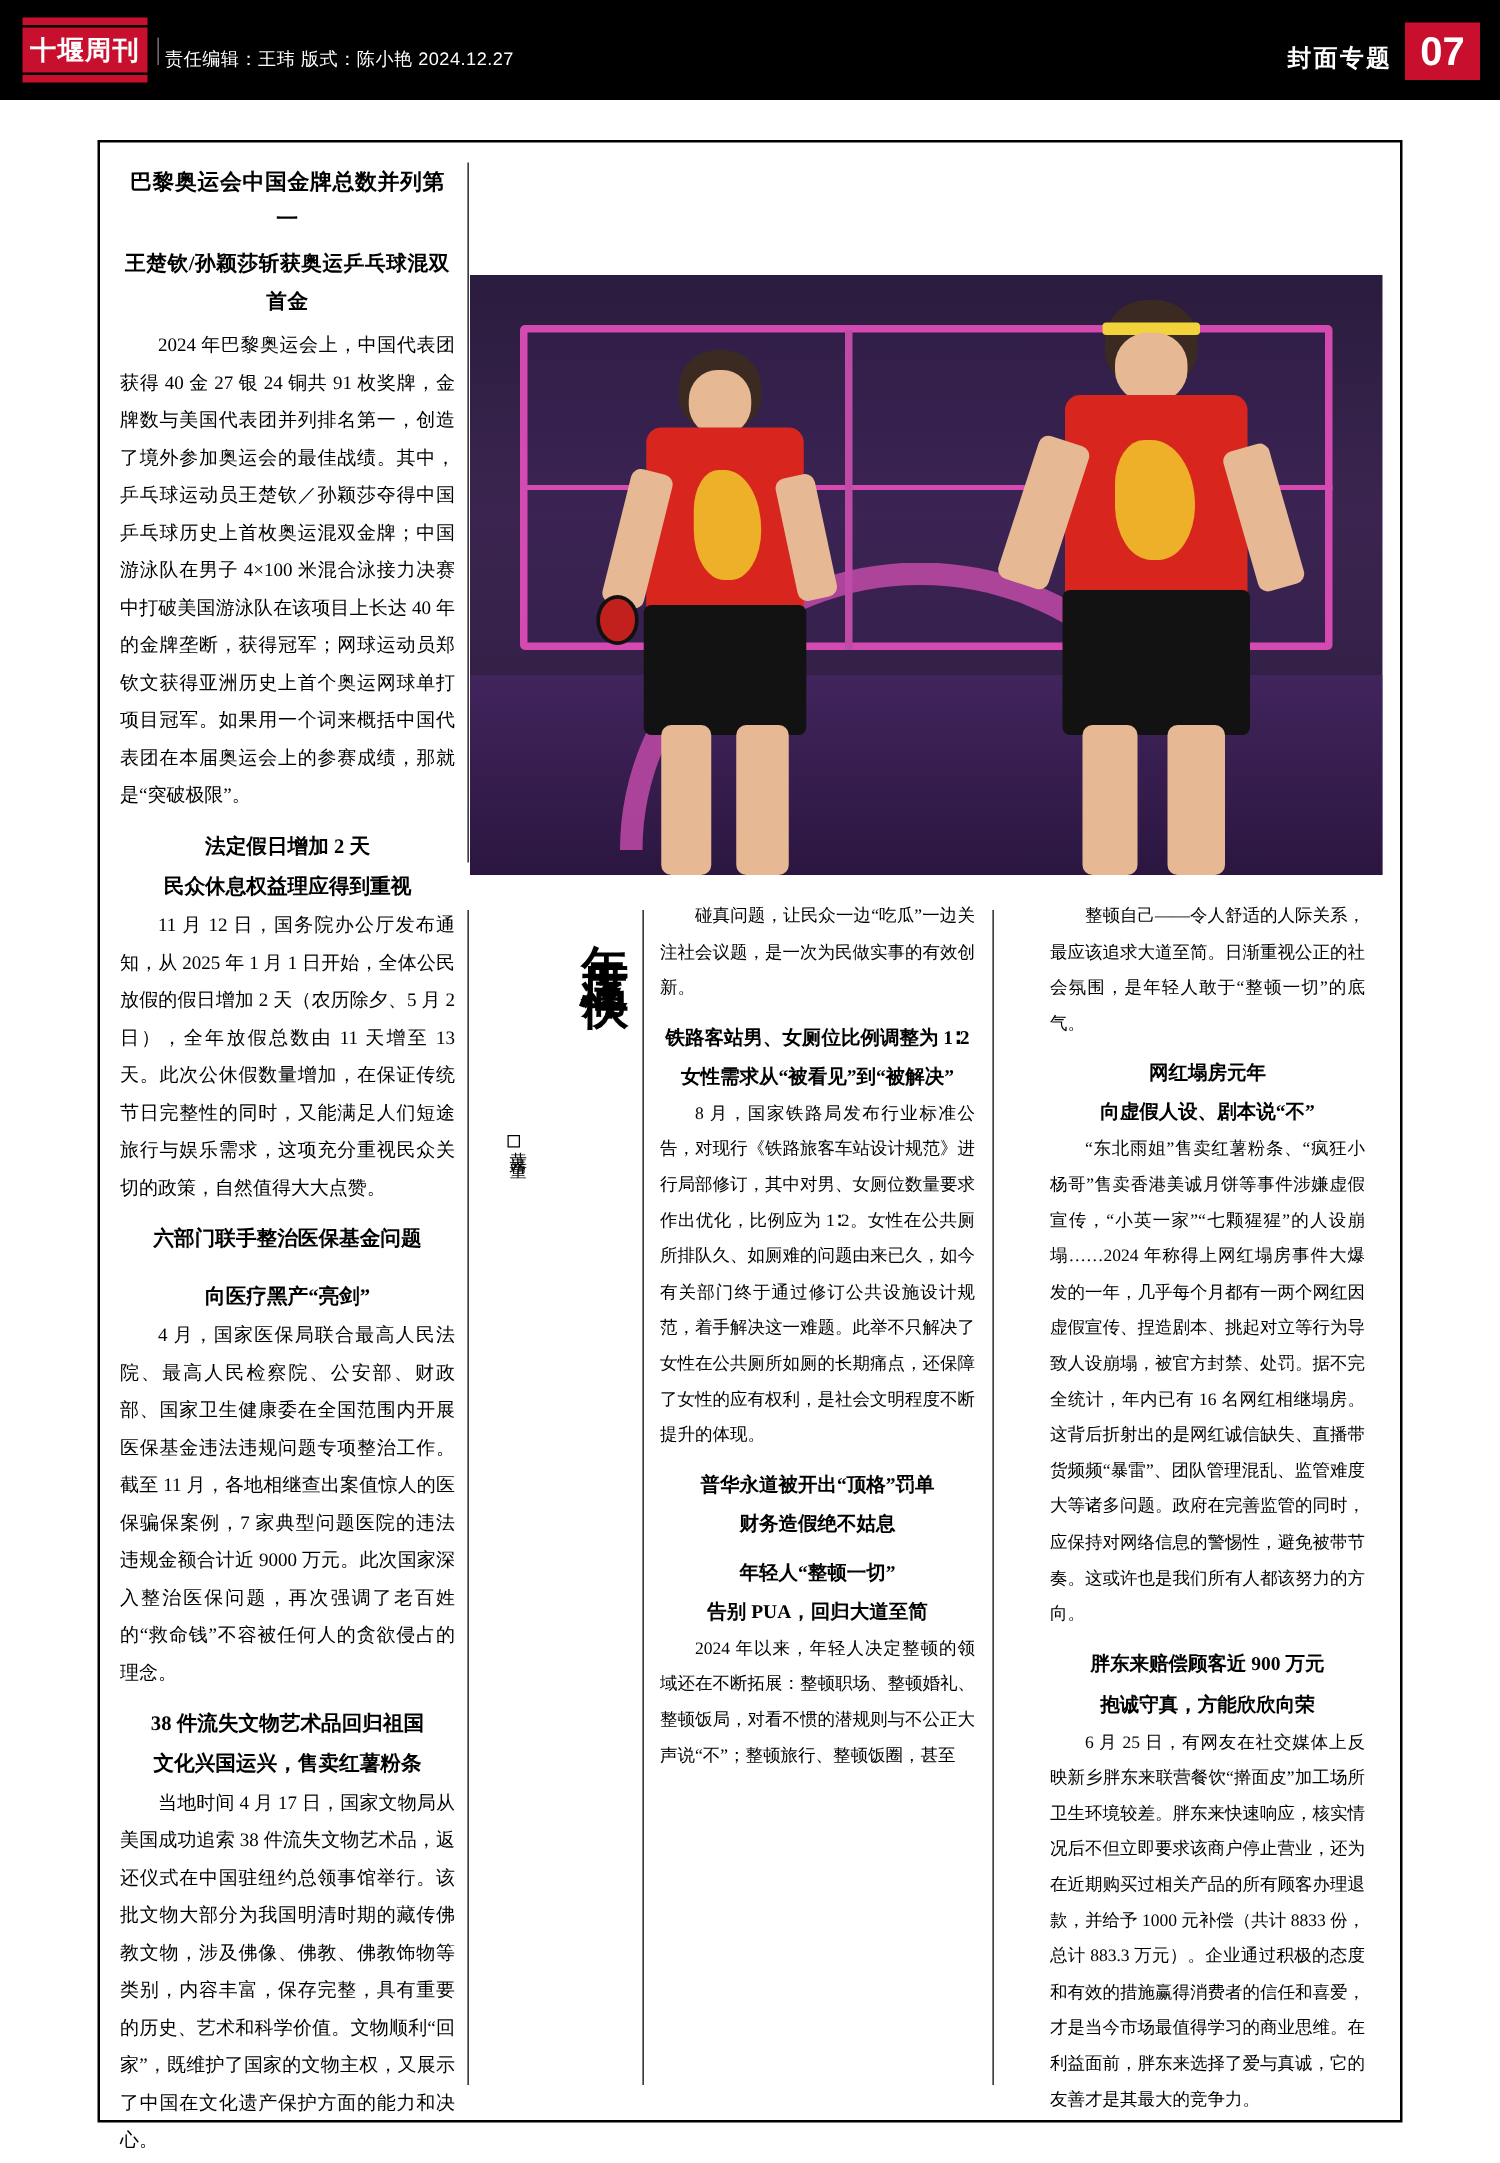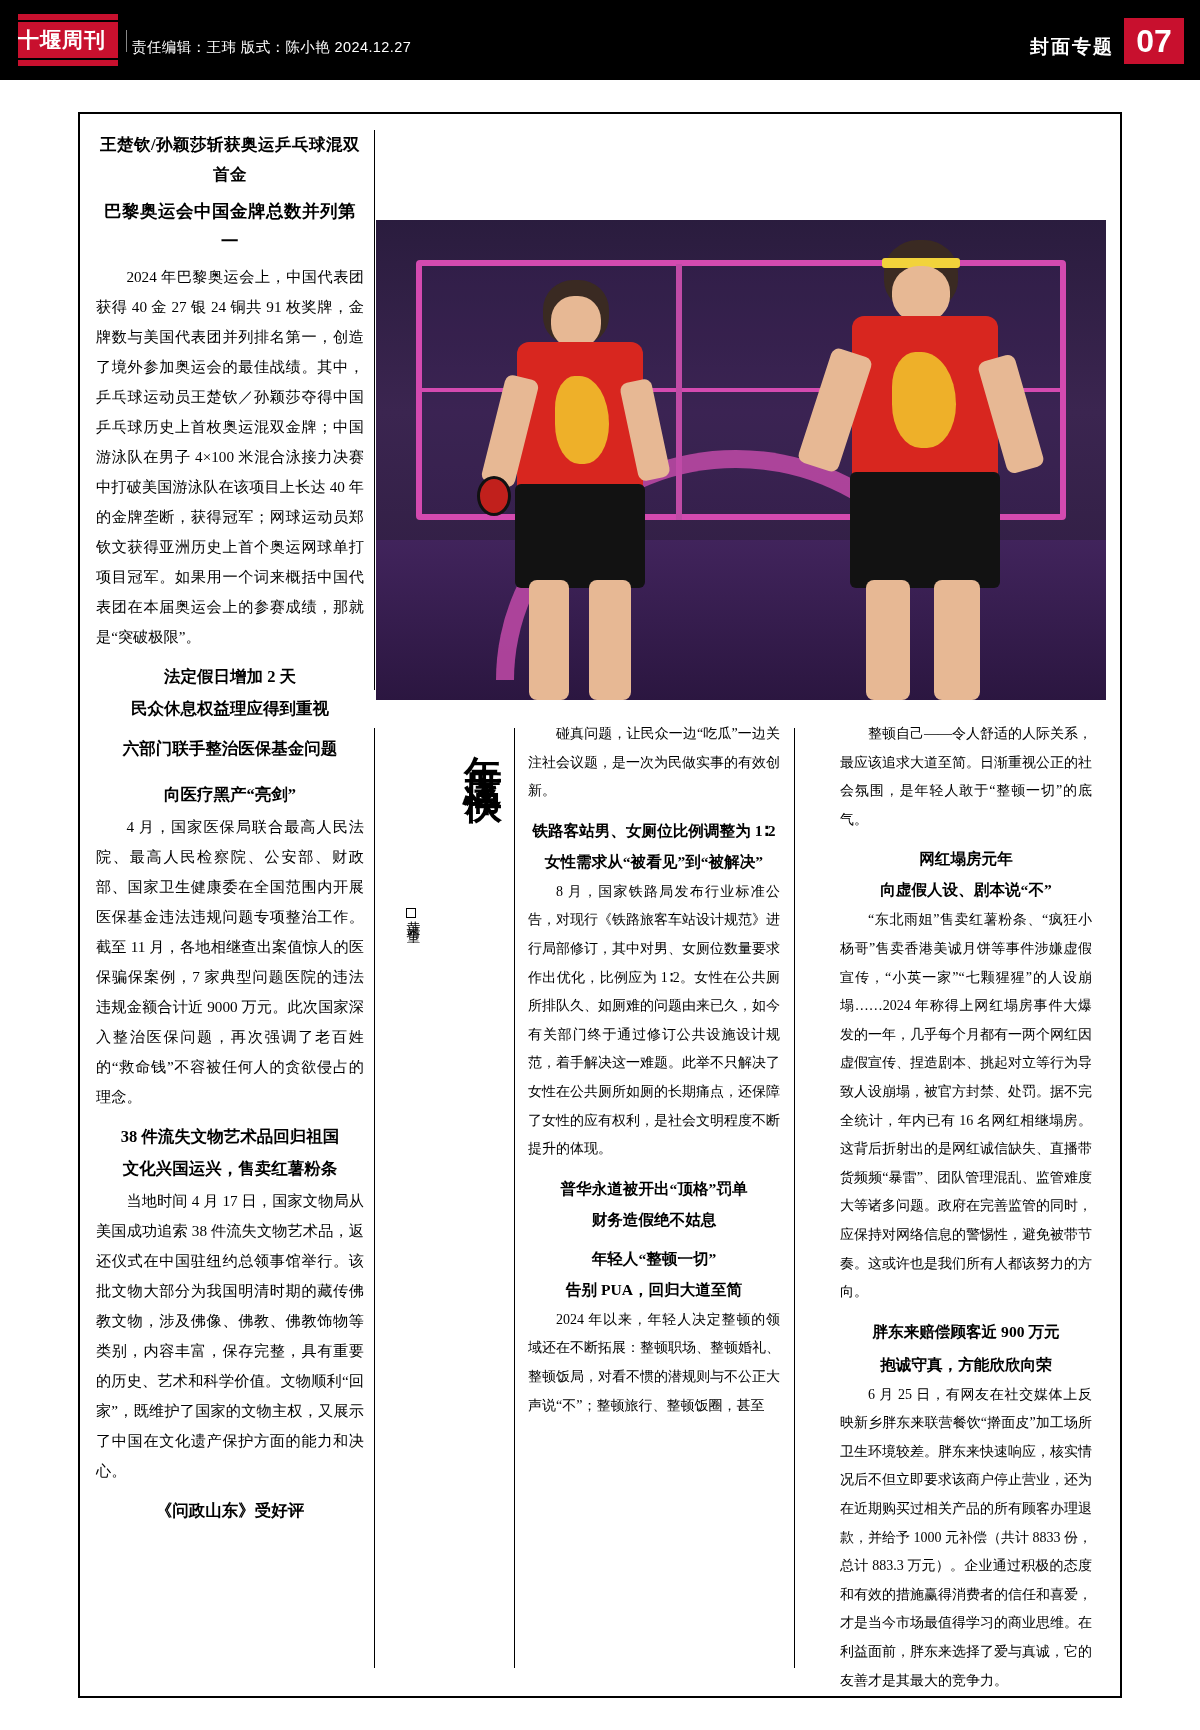--- a/index.html
+++ b/index.html
@@ -15,21 +15,21 @@
 
   
   .masthead {
     position: absolute; left: 0; top: 0; width: 1200px; height: 80px;
     background: #000;
   }
   .mh-logo {
     position: absolute; left: 18px; top: 22px; width: 100px; height: 36px;
     background: #c8102e; color: #fff;
     font-family: "Liberation Serif", serif; font-weight: bold;
-    font-size: 21px; line-height: 36px; 
+    font-size: 21px; line-height: 36px; text-align: center;
     letter-spacing: 1px;
   }
   .mh-logo-bar {
     position: absolute; left: 18px; top: 14px; width: 100px; height: 6px;
     background: #c8102e;
   }
   .mh-logo-bar2 {
     position: absolute; left: 18px; top: 60px; width: 100px; height: 6px;
     background: #c8102e;
   }
@@ -231,26 +231,27 @@
       <div class="p-dragon" style="left:96px; top:112px; width:64px; height:96px;"></div>
       <div class="p-arm" style="left:18px; top:110px; width:42px; height:120px; transform:rotate(18deg);"></div>
       <div class="p-arm" style="left:196px; top:116px; width:38px; height:116px; transform:rotate(-16deg);"></div>
       <div class="p-short" style="left:54px; top:232px; width:150px; height:116px;"></div>
       <div class="p-leg" style="left:70px; top:340px; width:44px; height:120px;"></div>
       <div class="p-leg" style="left:138px; top:340px; width:46px; height:120px;"></div>
     </div>
   </div>
 
   <div class="col-left">
+    <div class="headline">巴黎奥运会中国金牌总数并列第一</div>
     <div class="headline sub">王楚钦/孙颖莎斩获奥运乒乓球混双首金</div>
-    <div class="headline">巴黎奥运会中国金牌总数并列第一</div>
     <p class="para">2024 年巴黎奥运会上，中国代表团获得 40 金 27 银 24 铜共 91 枚奖牌，金牌数与美国代表团并列排名第一，创造了境外参加奥运会的最佳战绩。其中，乒乓球运动员王楚钦／孙颖莎夺得中国乒乓球历史上首枚奥运混双金牌；中国游泳队在男子 4×100 米混合泳接力决赛中打破美国游泳队在该项目上长达 40 年的金牌垄断，获得冠军；网球运动员郑钦文获得亚洲历史上首个奥运网球单打项目冠军。如果用一个词来概括中国代表团在本届奥运会上的参赛成绩，那就是“突破极限”。</p>
 
     <div class="sec-title">法定假日增加 2 天</div>
     <div class="sec-title" style="margin-top:0">民众休息权益理应得到重视</div>
+    <p class="para">11 月 12 日，国务院办公厅发布通知，从 2025 年 1 月 1 日开始，全体公民放假的假日增加 2 天（农历除夕、5 月 2 日），全年放假总数由 11 天增至 13 天。此次公休假数量增加，在保证传统节日完整性的同时，又能满足人们短途旅行与娱乐需求，这项充分重视民众关切的政策，自然值得大大点赞。</p>
 
     <div class="sec-title">六部门联手整治医保基金问题</div>
     <div class="sec-title" style="margin-top:16px">向医疗黑产“亮剑”</div>
     <p class="para">4 月，国家医保局联合最高人民法院、最高人民检察院、公安部、财政部、国家卫生健康委在全国范围内开展医保基金违法违规问题专项整治工作。截至 11 月，各地相继查出案值惊人的医保骗保案例，7 家典型问题医院的违法违规金额合计近 9000 万元。此次国家深入整治医保问题，再次强调了老百姓的“救命钱”不容被任何人的贪欲侵占的理念。</p>
 
     <div class="sec-title">38 件流失文物艺术品回归祖国</div>
     <div class="sec-title" style="margin-top:0">文化兴国运兴，售卖红薯粉条</div>
     <p class="para">当地时间 4 月 17 日，国家文物局从美国成功追索 38 件流失文物艺术品，返还仪式在中国驻纽约总领事馆举行。该批文物大部分为我国明清时期的藏传佛教文物，涉及佛像、佛教、佛教饰物等类别，内容丰富，保存完整，具有重要的历史、艺术和科学价值。文物顺利“回家”，既维护了国家的文物主权，又展示了中国在文化遗产保护方面的能力和决心。</p>
 
     <div class="sec-title">《问政山东》受好评</div>

